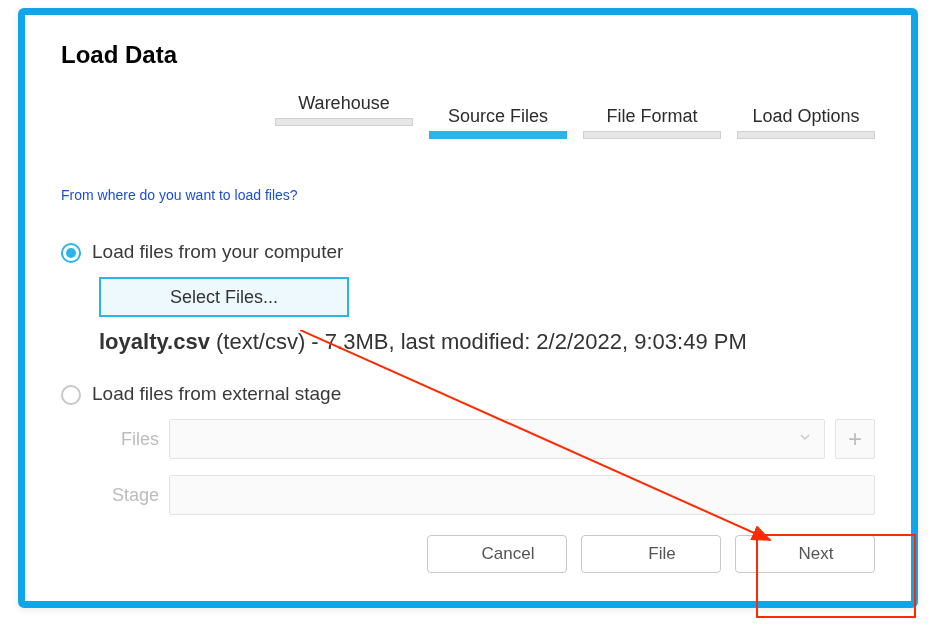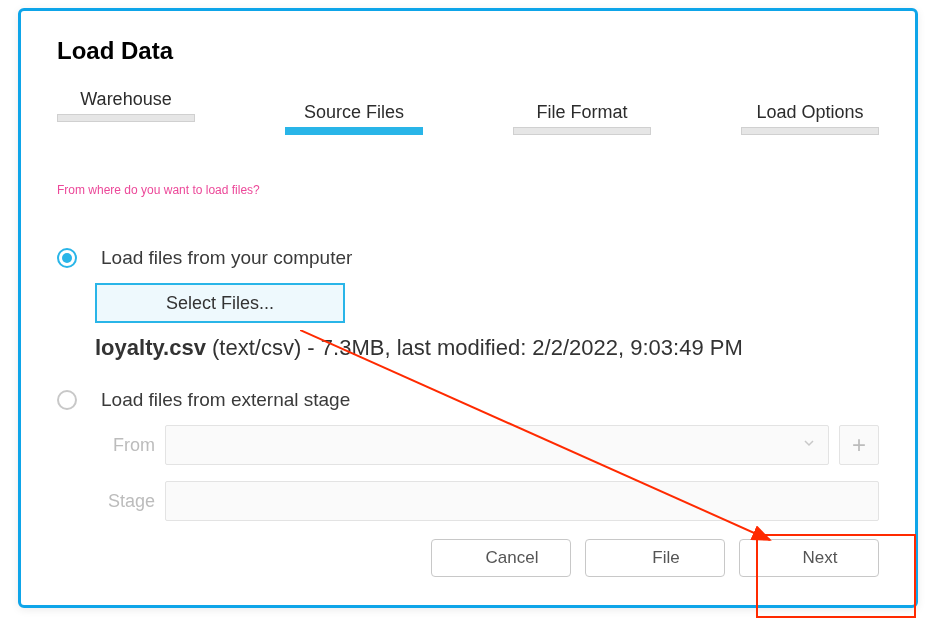--- a/index.html
+++ b/index.html
@@ -10,34 +10,34 @@
       height: 630px;
       position: relative;
     }
     .dialog {
       position: absolute;
       top: 8px;
       left: 18px;
       width: 900px;
       height: 600px;
       background: #fff;
-      border: 3px solid #0ea5e9;
+      border: 7px solid #0ea5e9;
       border-radius: 6px;
       box-shadow: 0 2px 8px rgba(0,0,0,0.08);
       padding: 26px 36px 28px 36px;
     }
     .title {
       font-size: 24px;
       font-weight: 700;
       color: #000;
       margin-bottom: 24px;
     }
     .stepper {
       display: flex;
-      justify-content: space-between;
+      justify-content: flex-end;
       gap: 0;
       margin-bottom: 48px;
     }
     .step {
       width: 138px;
       text-align: center;
       cursor: pointer;
     }
     .step-label {
       font-size: 18px;
@@ -49,29 +49,29 @@
       height: 8px;
       background: #e6e6e6;
       border: 1px solid #d0d0d0;
     }
     .step-bar.active {
       background: #29b5e8;
       border: 1px solid #29b5e8;
     }
     .step + .step { margin-left: 16px; margin-top: 13px; }
     .prompt {
-      font-size: 12px;
-      color: #ec4899;
-      margin-bottom: 50px;
+      font-size: 14px;
+      color: #1d4ed8;
+      margin-bottom: 38px;
     }
     .option-group { margin-bottom: 28px; }
     .radio-row {
       display: flex;
-      align-items: center;
-      gap: 24px;
+      align-items: flex-end;
+      gap: 11px;
       margin-bottom: 14px;
       margin-top: 12px;
     }
     .radio {
       width: 20px;
       height: 20px;
       border-radius: 50%;
       border: 2px solid #c8c8c8;
       background: #fff;
       position: relative;
@@ -239,21 +239,21 @@
       <span>(text/csv)</span><span> - </span><span>7.3MB</span><span>, last modified: </span><span>2/2/2022, 9:03:49 PM</span>
     </div>
   </div>
 
   <div class="option-group">
     <div class="radio-row">
       <div class="radio"></div>
       <div class="radio-label">Load files from external stage</div>
     </div>
     <div class="ext-row">
-      <div class="ext-label">From</div>
+      <div class="ext-label">Files</div>
       <div class="ext-select">
         <span class="chevron">
           <svg width="14" height="14" viewBox="0 0 14 14">
               <path d="M3 5 L7 9 L11 5" stroke="#c8c8c8" stroke-width="1.5" fill="none"></path>
             </svg>
         </span>
       </div>
       <div class="plus-btn">
         <span>+</span>
       </div>

